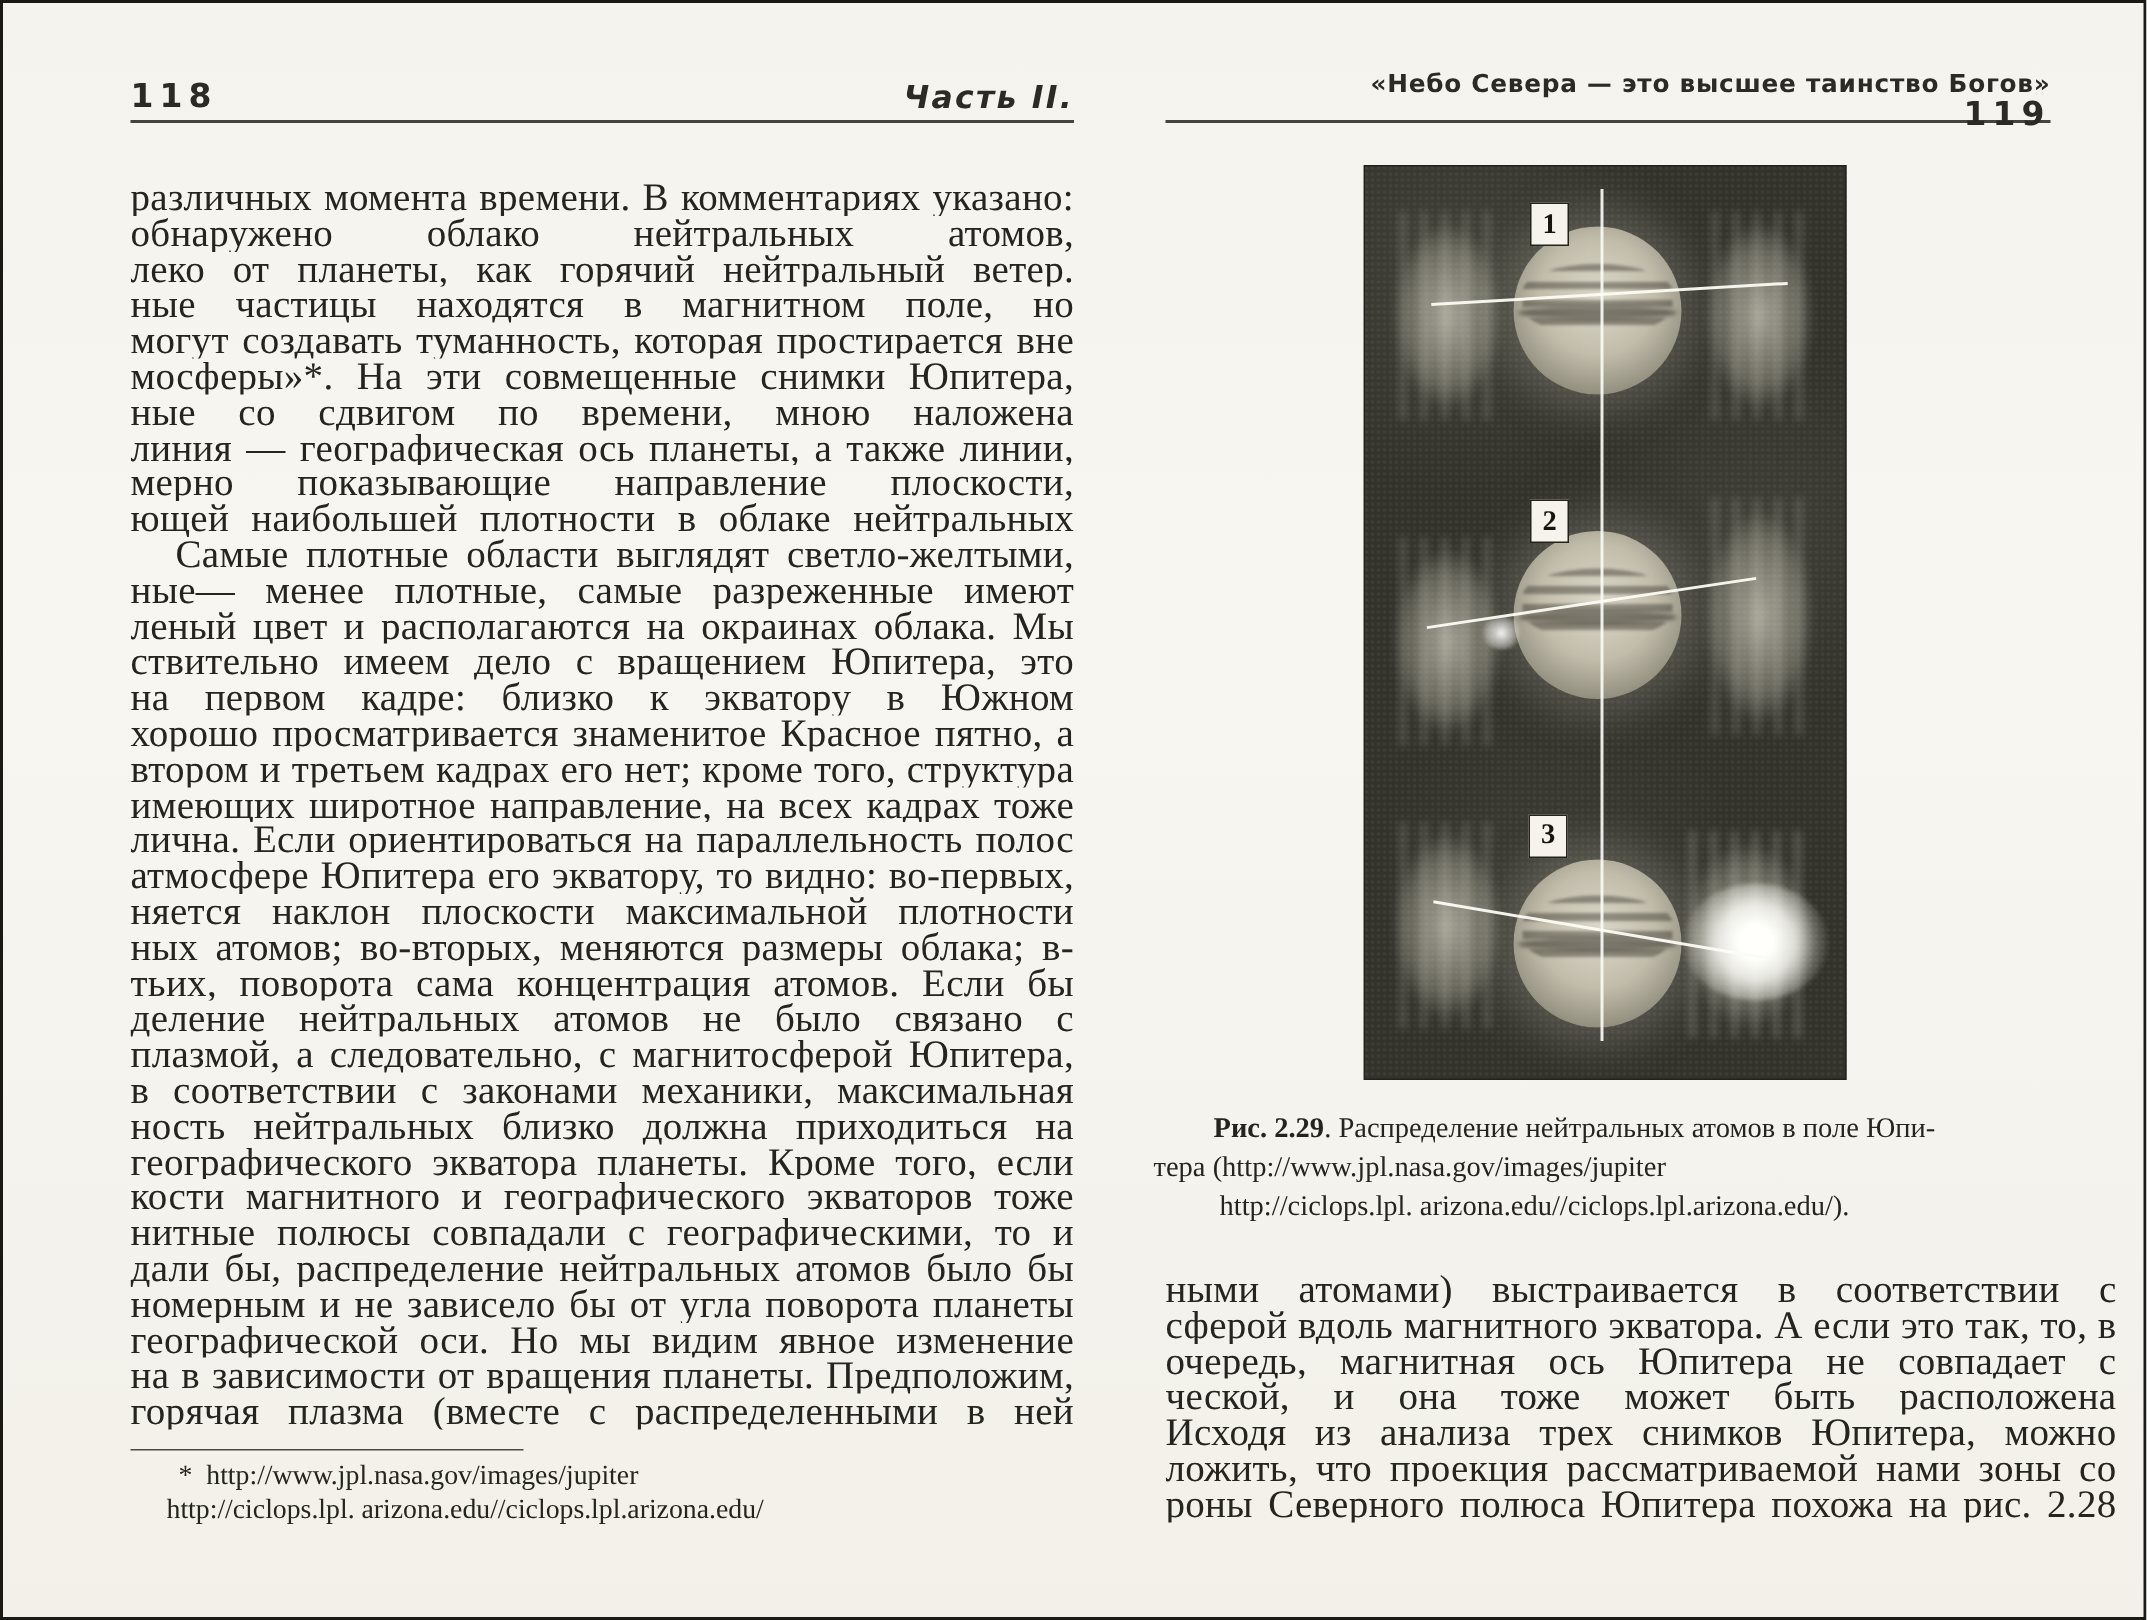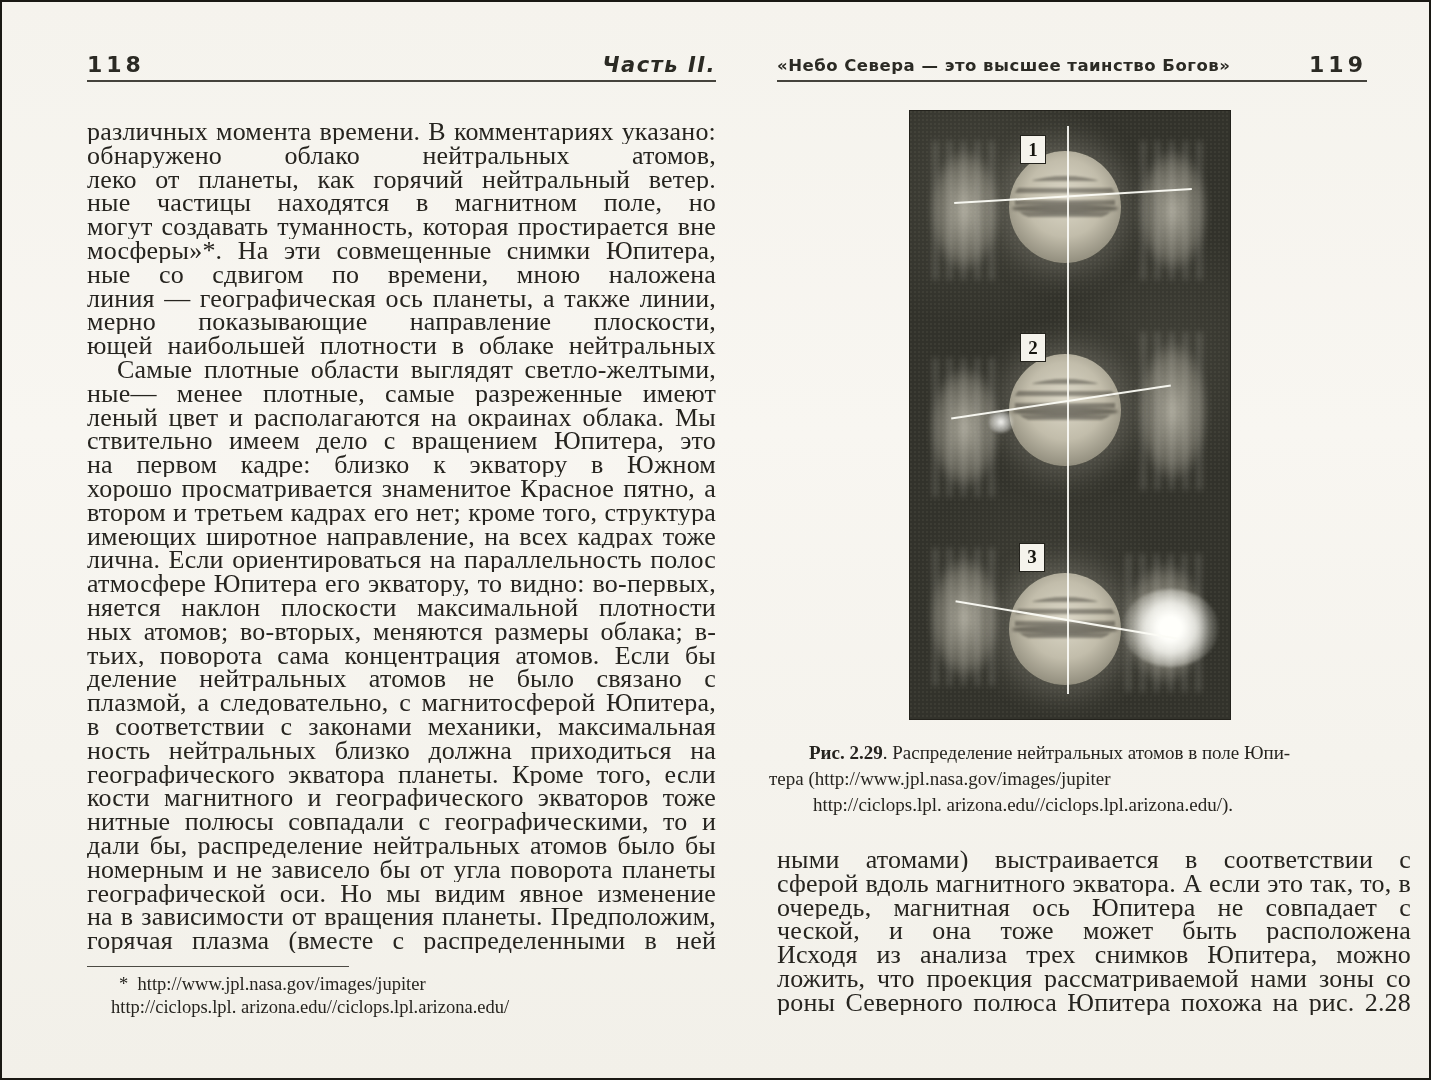--- a/index.html
+++ b/index.html
@@ -14,21 +14,21 @@
   .page-left{left:85px;width:629px;}
   .page-right{left:775px;width:634px;}
 
   
   .page-header{
     position:relative;height:30px;border-bottom:2px solid #45433c;
     display:flex;justify-content:space-between;align-items:flex-end;
     font-family:"DejaVu Sans",sans-serif;font-weight:bold;color:#2b2a24;
     padding-bottom:4px;
   }
-  .page-right .page-header{width:590px;}
+  .page-right .page-header{width:590px;flex-direction:column;}
   .page-num{font-size:22px;letter-spacing:4px;line-height:1;text-align:center;}
   .running-head-left{font-size:21px;font-style:italic;letter-spacing:1.5px;line-height:1;margin-left:20px;}
   .running-head-right{font-size:16.5px;letter-spacing:0.5px;line-height:1.2;}
 
   
   .body-text{position:absolute;left:0;}
   .page-left .body-text{top:74px;width:629px;}
   .page-right .body-text{top:802px;width:634px;}
   .bline{
     height:23.8px;line-height:23.8px;font-size:26px;letter-spacing:0.2px;

